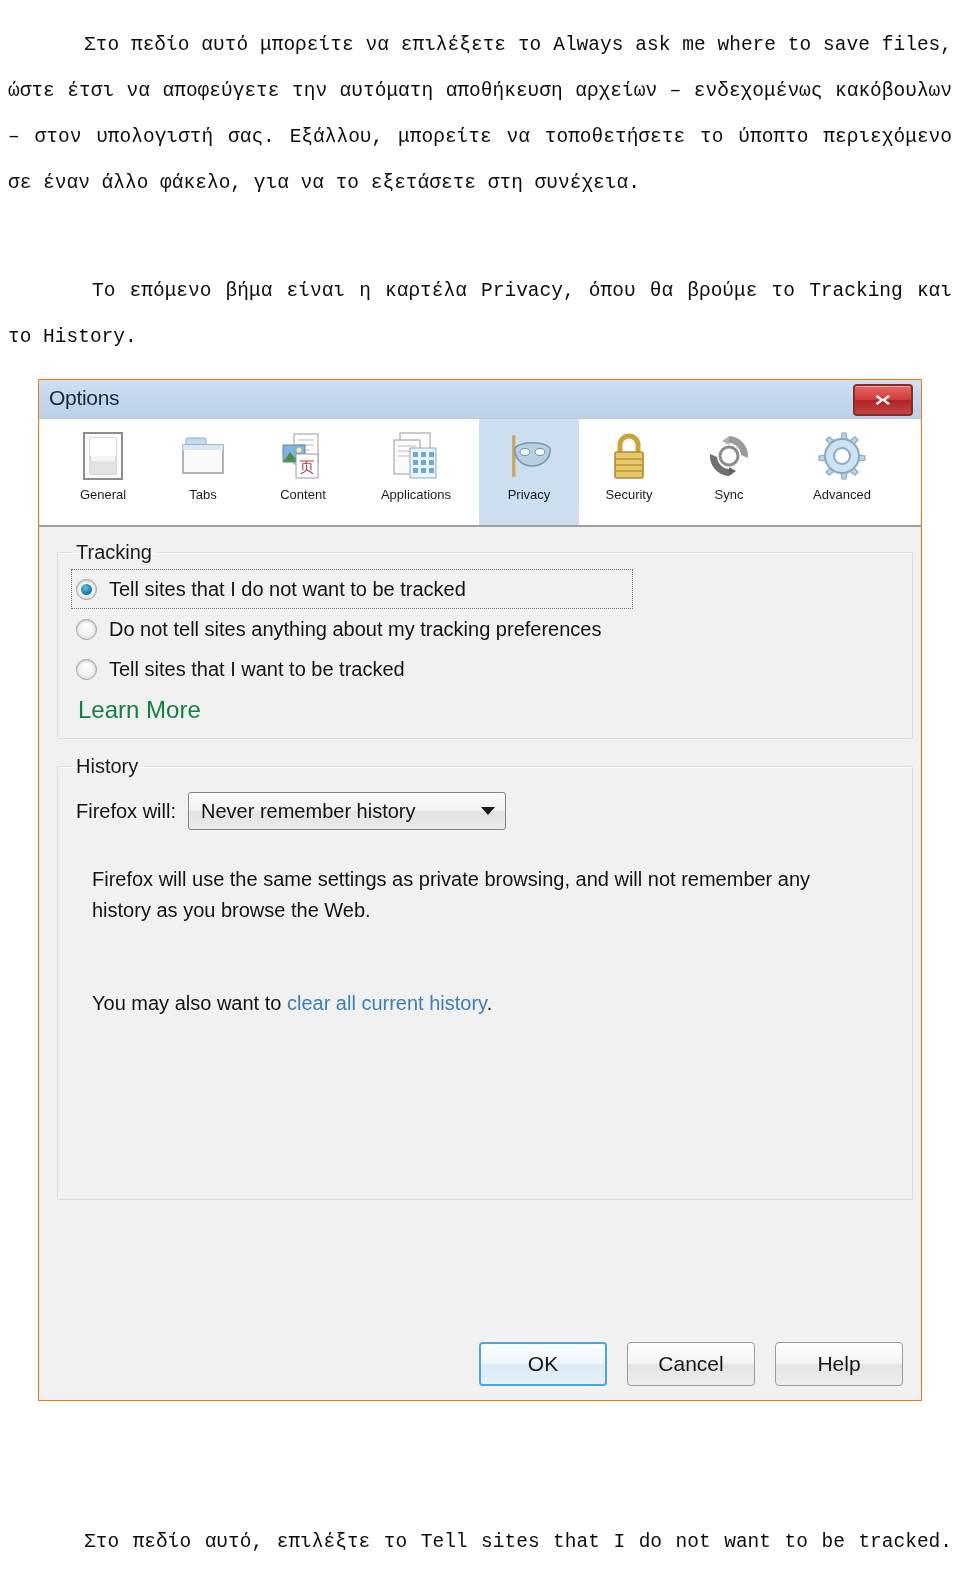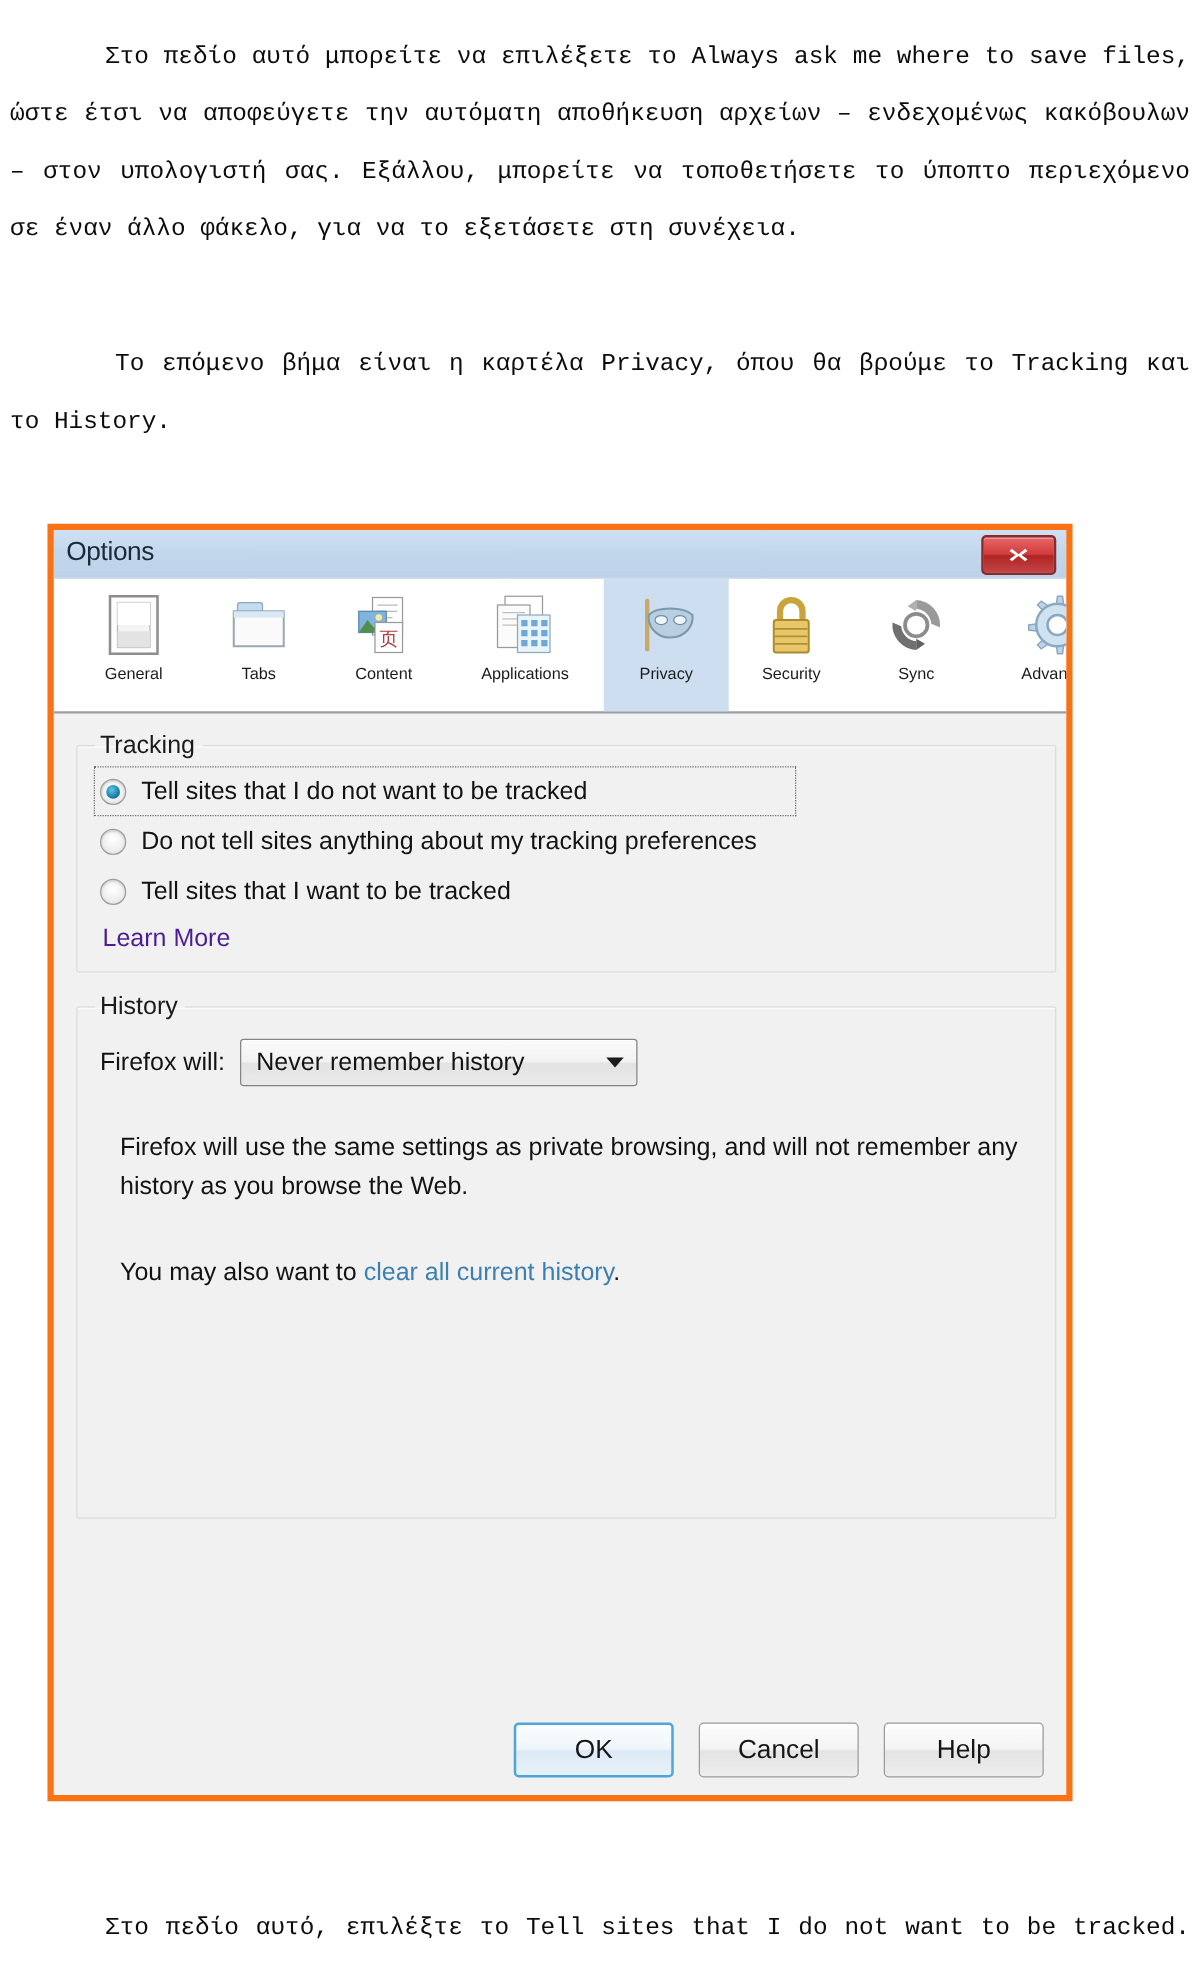--- a/index.html
+++ b/index.html
@@ -27,26 +27,26 @@
   }
   .doc-para.p-top  { left: 8px; top: 2px;    width: 944px; text-indent: 76px; }
   .doc-para.p-mid  { left: 8px; top: 248px;  width: 944px; text-indent: 84px; }
   .doc-para.p-bot  { left: 8px; top: 1499px; width: 944px; text-indent: 76px; }
   .doc-para.p-bot { text-align: justify; }
 
   
   #options-dialog {
     position: absolute;
     left: 38px;
-    top: 419px;
-    width: 820px;
+    top: 379px;
+    width: 884px;
     height: 1022px;
     background: #f1f1f1;
     box-sizing: border-box;
-    border: 5px solid #f97316;
+    border: 1px solid #f97316;
     overflow: hidden;
   }
 
   
   .titlebar {
     position: relative;
     height: 38px;
     background: linear-gradient(to bottom, #cfe0f2 0%, #c3d7ec 45%, #bcd2e8 100%);
     border-bottom: 1px solid #b4c9e0;
   }
@@ -171,22 +171,22 @@
     border-radius: 50%;
     background: radial-gradient(circle at 40% 35%, #5ec8e8 0%, #1b7ea8 60%, #0d5c80 100%);
   }
   .radio-label {
     font-size: 20px;
     color: #131313;
     white-space: nowrap;
   }
 
   .learn-more {
-    font-size: 20px;
-    color: #4c1d95;
+    font-size: 24px;
+    color: #15803d;
     margin: 6px 0 2px 6px;
     display: inline-block;
     cursor: pointer;
   }
 
   .field-row {
     display: flex;
     align-items: center;
     margin: 10px 0 4px 4px;
   }
@@ -227,21 +227,21 @@
 
   .desc-block {
     margin: 34px 0 0 20px;
   }
   .desc-text {
     font-size: 20px;
     color: #131313;
     line-height: 31px;
     max-width: 760px;
   }
-  .desc-text.second { margin-top: 38px; }
+  .desc-text.second { margin-top: 62px; }
   .inline-link {
     color: #3c7fb1;
     cursor: pointer;
   }
   .history-spacer { height: 168px; }
 
   
   .buttonbar {
     position: absolute;
     right: 18px;

